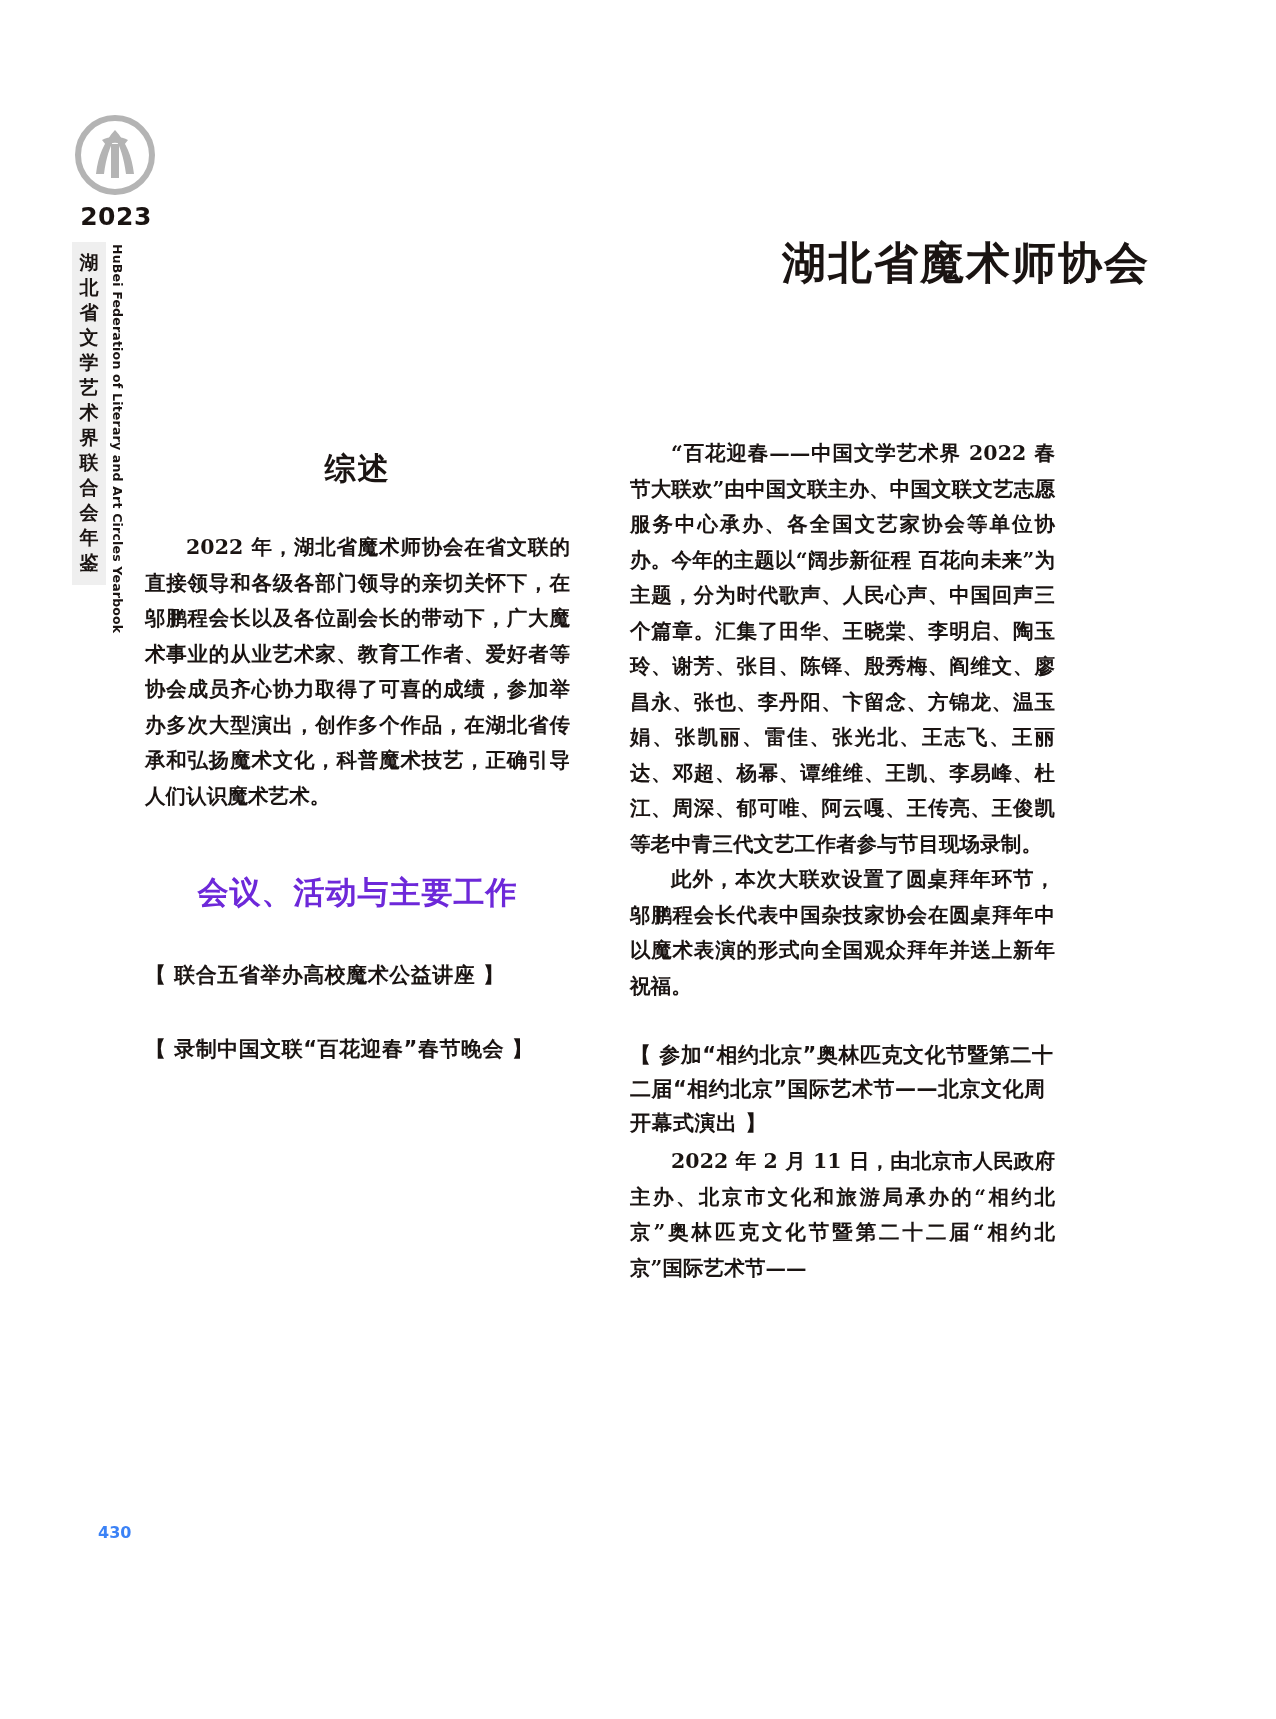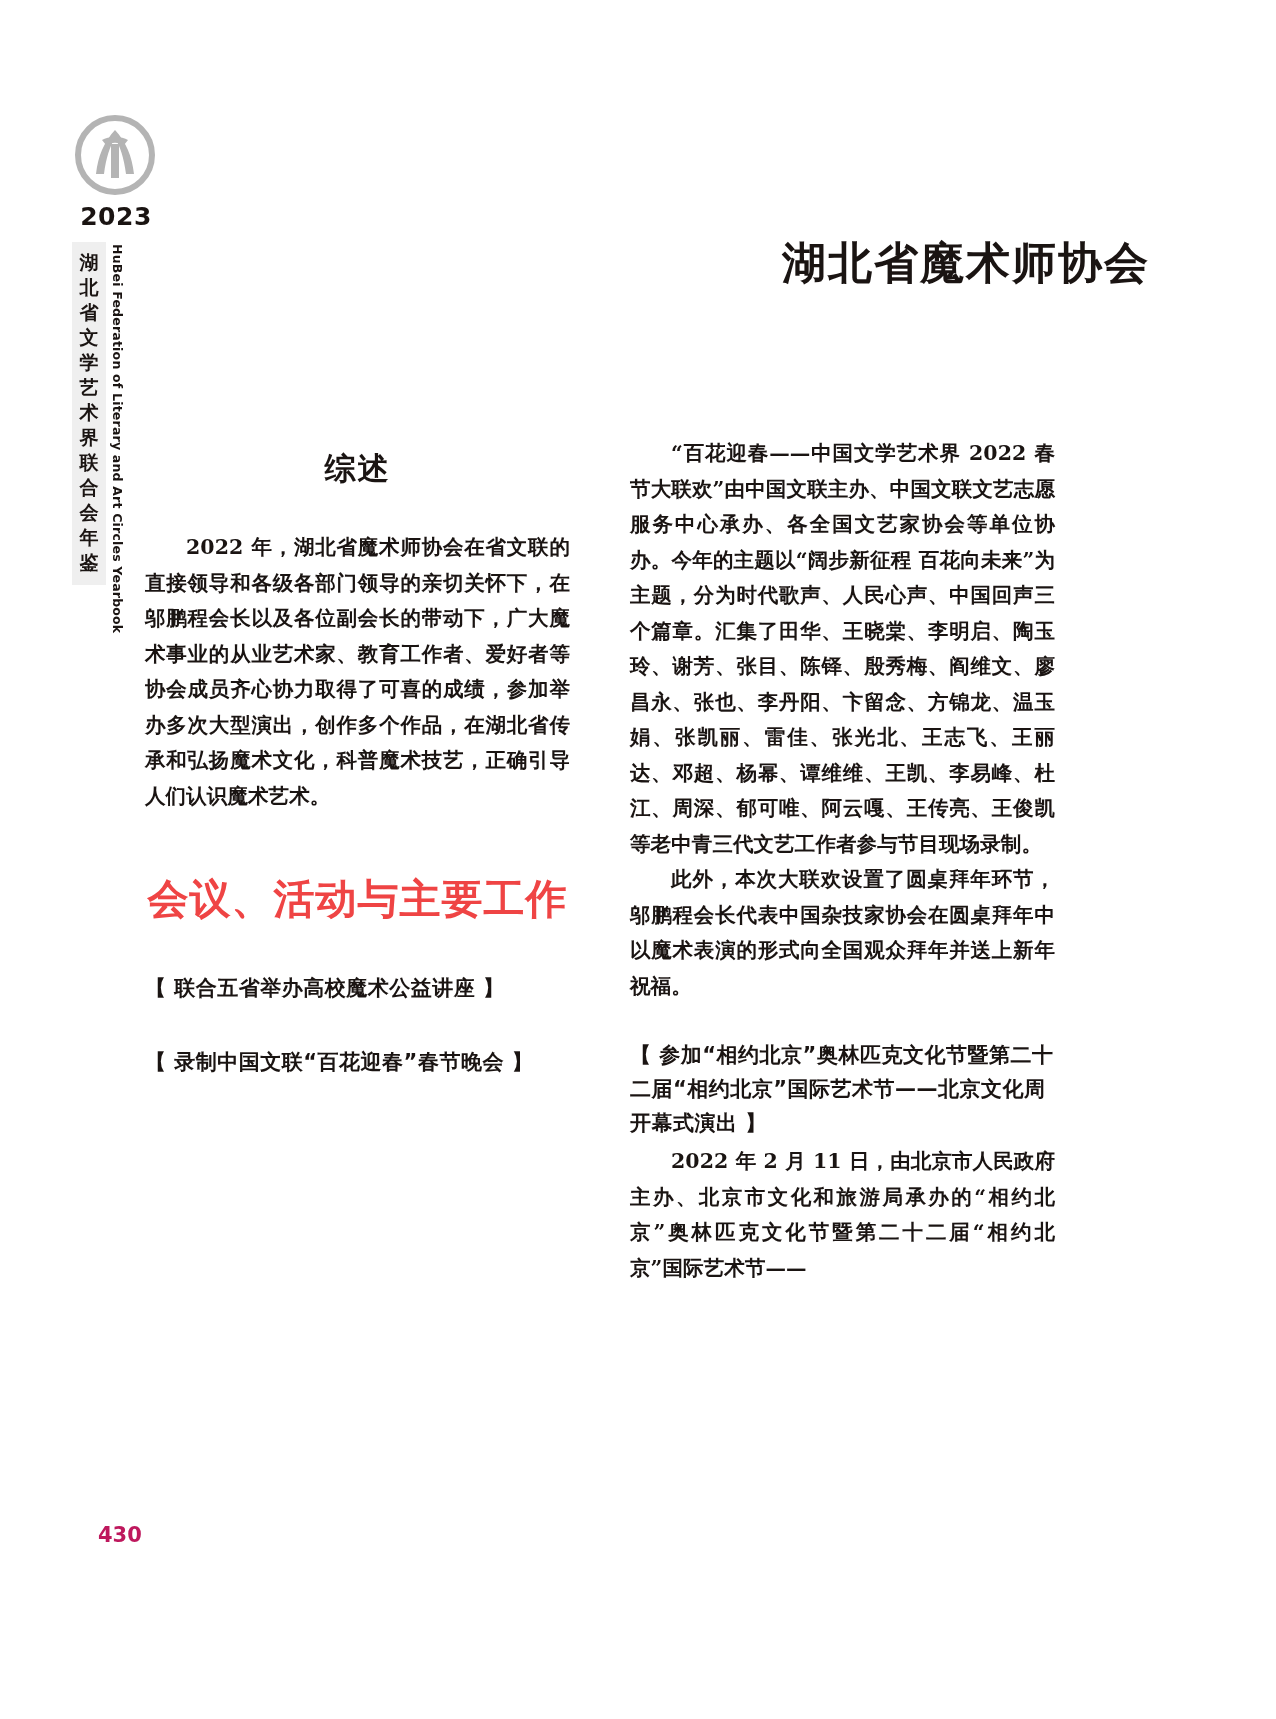--- a/index.html
+++ b/index.html
@@ -116,24 +116,24 @@
     font-weight: bold;
     font-size: 31px;
     letter-spacing: 2px;
     margin: 12px 0 40px 0;
     color: #1a1412;
   }
   .sec-title-big {
     text-align: center;
     font-family: "DejaVu Sans", "Liberation Sans", sans-serif;
     font-weight: bold;
-    font-size: 41px;
+    font-size: 31px;
     letter-spacing: 1px;
     margin: 58px 0 44px 0;
-    color: #ef4444;
+    color: #6d28d9;
   }
   .sub-title {
     text-align: left;
     font-family: "DejaVu Sans", "Liberation Sans", sans-serif;
     font-weight: bold;
     font-size: 21px;
     letter-spacing: 0.5px;
     line-height: 34px;
     margin: 26px 0 4px 0;
     color: #1a1412;
@@ -154,22 +154,22 @@
     letter-spacing: 0.1px;
   }
 
   
   .folio {
     position: absolute;
     left: 98px;
     top: 1495px;
     font-family: "DejaVu Sans", "Liberation Sans", sans-serif;
     font-weight: bold;
-    font-size: 21px;
-    color: #be185d;
+    font-size: 16px;
+    color: #3b82f6;
   }
 </style>
 </head>
 <body>
 
 <div class="page">
 
   <div class="margin-rail">
 
     <div class="emblem">

